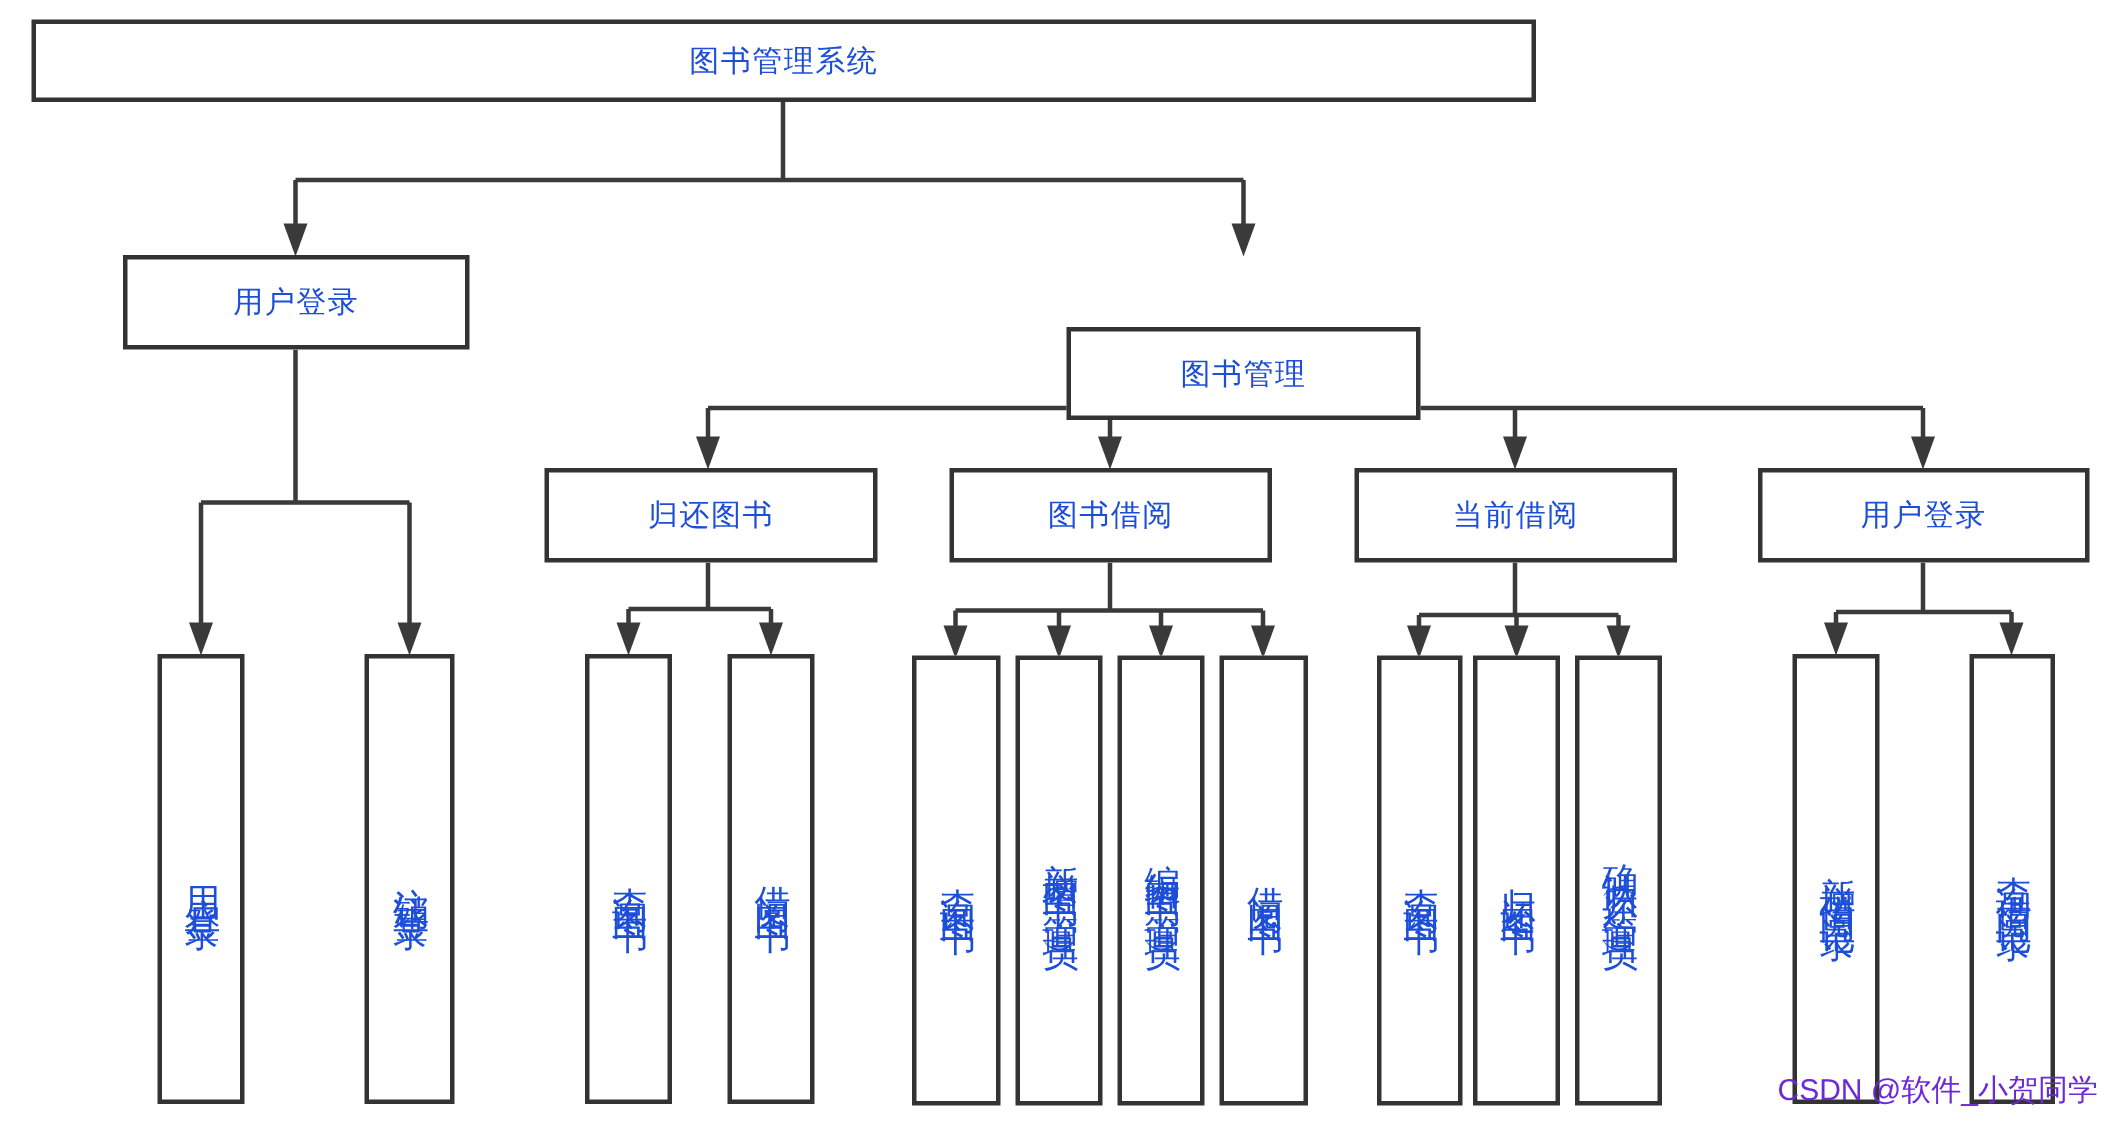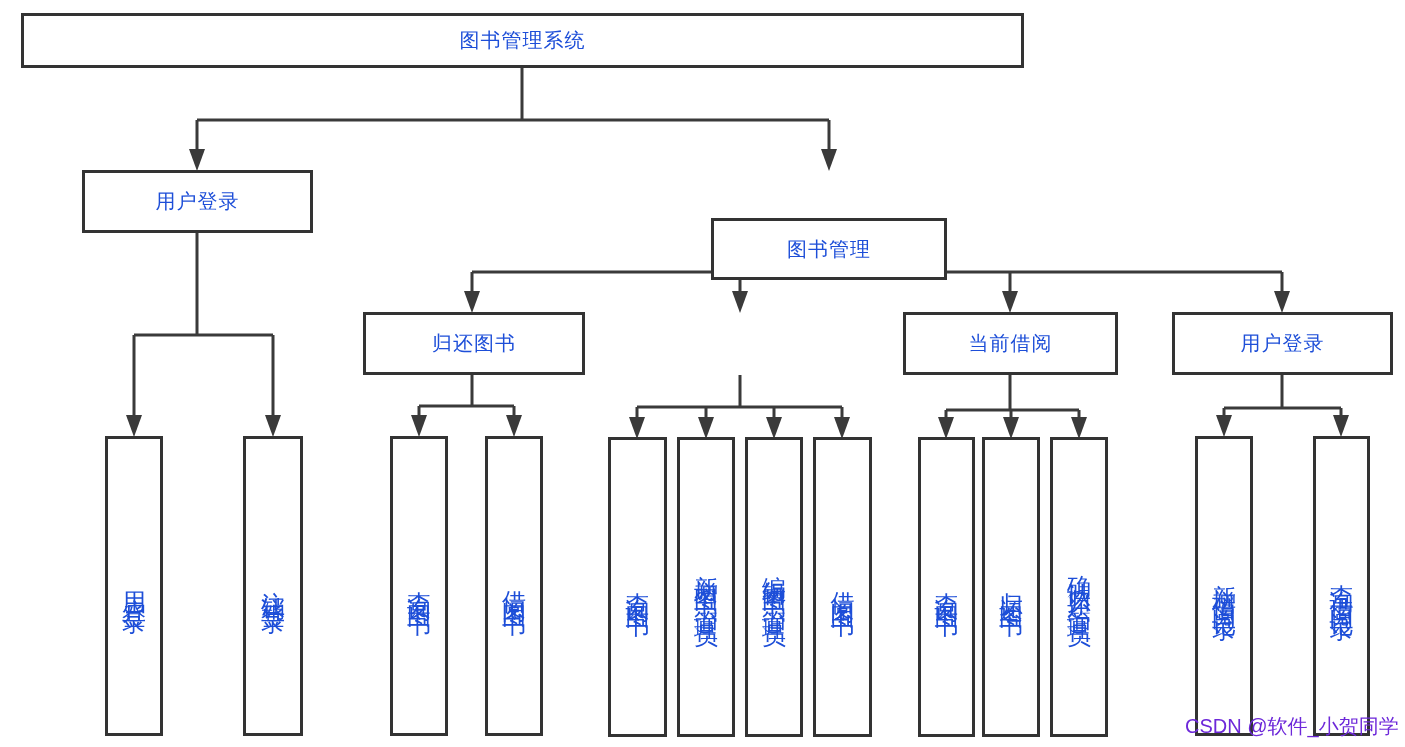--- a/index.html
+++ b/index.html
@@ -101,20 +101,21 @@
       <polygon points="1333,415 1349,415 1341,437"></polygon>
     </g>
   </svg>
 
   <div class="node h-node" style="left:21px; top:13px; width:1003px; height:55px;">图书管理系统</div>
 
   <div class="node h-node" style="left:82px; top:170px; width:231px; height:63px;">用户登录</div>
   <div class="node h-node" style="left:711px; top:170px; width:236px; height:62px;margin-top:48px;">图书管理</div>
 
   <div class="node h-node" style="left:363px; top:312px; width:222px; height:63px;">归还图书</div>
+  <div class="node h-node" style="left:633px; top:312px; width:215px; height:63px;">图书借阅</div>
   <div class="node h-node" style="left:903px; top:312px; width:215px; height:63px;">当前借阅</div>
   <div class="node h-node" style="left:1172px; top:312px; width:221px; height:63px;">用户登录</div>
 
   <div class="node v-node" style="left:105px; top:436px; width:58px; height:300px;">用户登录</div>
   <div class="node v-node" style="left:243px; top:436px; width:60px; height:300px;">注销登录</div>
 
   <div class="node v-node" style="left:390px; top:436px; width:58px; height:300px;">查询图书</div>
   <div class="node v-node" style="left:485px; top:436px; width:58px; height:300px;">借阅图书</div>
 
   <div class="node v-node" style="left:608px; top:437px; width:59px; height:300px;">查询图书</div>

